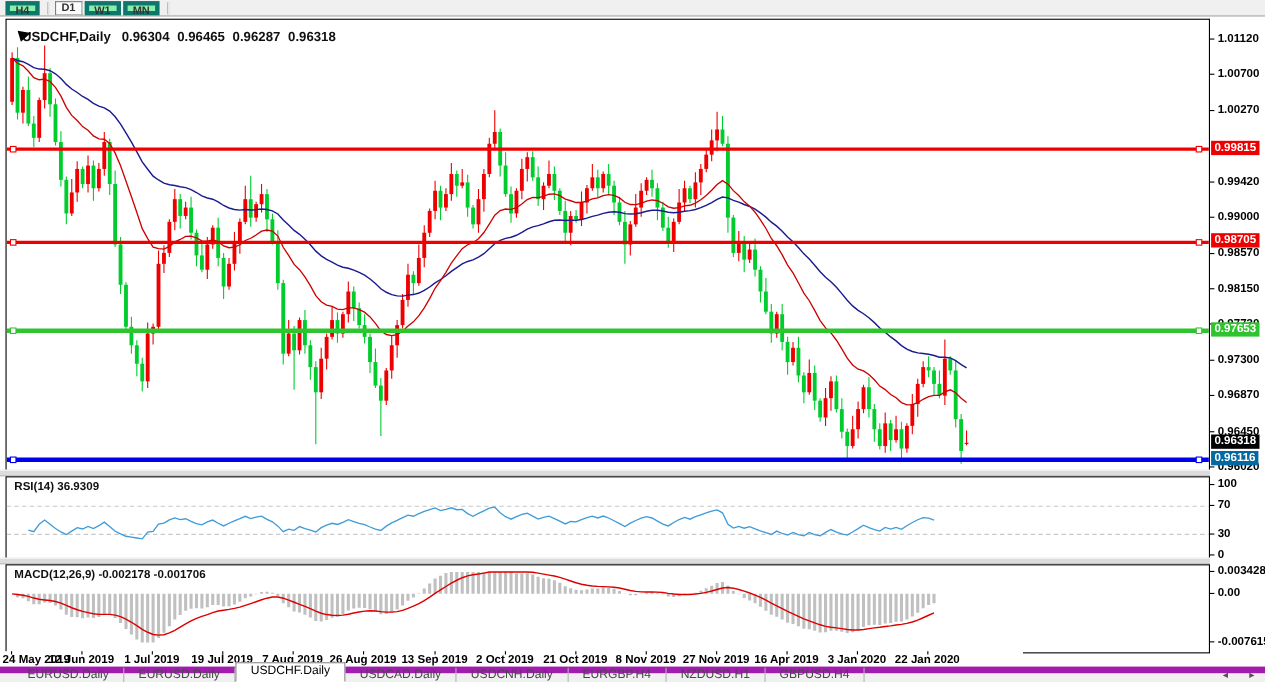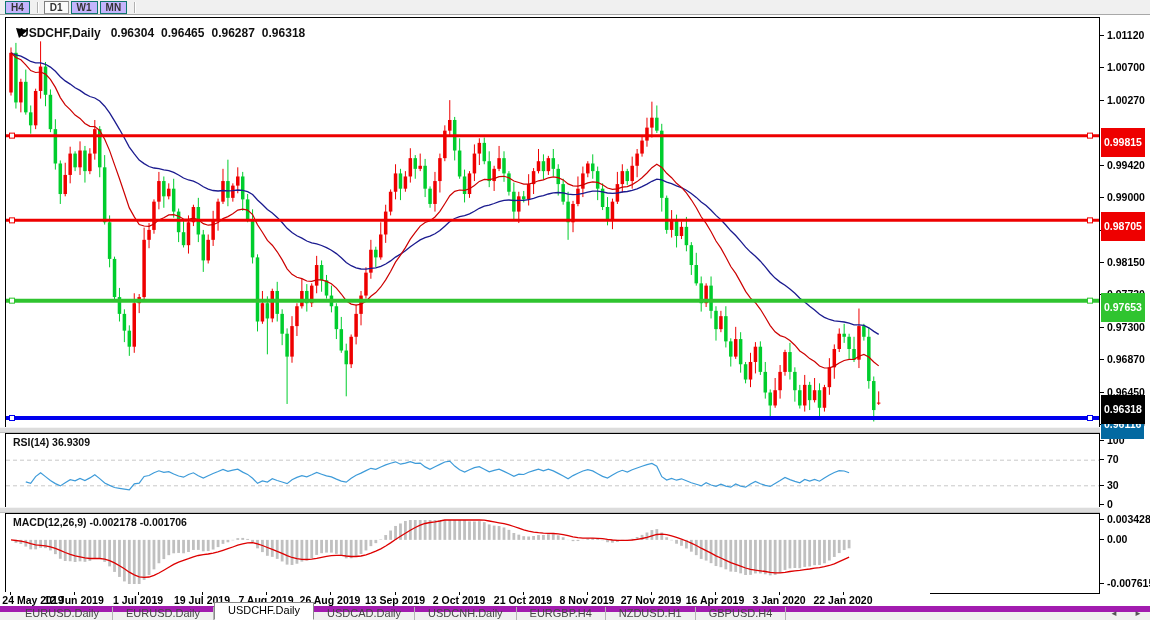--- a/index.html
+++ b/index.html
@@ -3,21 +3,21 @@
 <meta charset="utf-8">
 <style>
   html,body{margin:0;padding:0}
   body{width:1150px;height:620px;position:relative;background:#fff;overflow:hidden;
        font-family:"Liberation Sans",sans-serif;-webkit-font-smoothing:antialiased}
 
   
   .toolbar{position:absolute;left:0;top:0;width:1150px;height:15px;background:#f0f0f0;
            border-bottom:1px solid #a8a8a8;display:flex;align-items:center;padding-left:5px;box-sizing:border-box}
   .tfbtn{height:13px;line-height:11px;font-size:10px;font-weight:bold;color:#333;padding:0 5px;
-         margin-right:2px;background:#c4b5fd;border:1px solid #0f766e;box-sizing:border-box;cursor:default}
+         margin-right:2px;background:#86efac;border:4px solid #0f766e;box-sizing:border-box;cursor:default}
   .tfbtn.active{background:#fbfbfb;border:1px solid #9a9a9a;border-top-color:#7e7e7e;border-left-color:#7e7e7e}
   .tbsep{width:1px;height:11px;background:#b0b0b0;border-right:1px solid #fff;margin:0 5px}
 
   
   .panel{position:absolute;left:5px;width:1093px;background:#fff;border:1px solid #000;box-sizing:content-box}
   #main-panel{top:17px;height:410px}
   #rsi-panel{top:433px;height:74px}
   #macd-panel{top:513px;height:79px}
   .panel svg{position:absolute;left:0;top:0;display:block}
   .sepbar{position:absolute;left:0;width:1150px;height:6px;background:#dcdcdc;
@@ -27,21 +27,21 @@
                font-size:12px;font-weight:bold;color:#101010;white-space:nowrap}
   .chart-title span{margin-right:7px}
   .chart-title .sym{margin-left:5px;margin-right:10px}
   .ind-label{position:absolute;left:7px;top:2px;z-index:6;font-size:10.5px;font-weight:bold;color:#101010;white-space:nowrap}
 
   
   #price-scale{position:absolute;left:1100px;top:17px;width:50px;height:576px;background:#fff;
                font-size:10.5px;font-weight:bold;color:#000}
   .tickmark{position:absolute;left:0;width:4px;height:1px;background:#000}
   .ticklabel{position:absolute;left:7px;transform:translateY(-6px);white-space:nowrap}
-  .badge{position:absolute;left:1px;height:13px;line-height:13px;padding:8px 3px;color:#fff;
+  .badge{position:absolute;left:1px;height:13px;line-height:13px;padding:0 3px;color:#fff;
          font-size:10.5px;font-weight:bold;transform:translateY(-7px);white-space:nowrap;z-index:4}
 
   
   #date-axis{position:absolute;left:0;top:592px;width:930px;height:14px;background:#fff;
              font-size:10.5px;font-weight:bold;color:#000}
   .datelabel{position:absolute;top:2px;transform:translateX(-50%);white-space:nowrap}
   .datetick{position:absolute;top:0;width:1px;height:3px;background:#000}
 
   
   #tab-bar{position:absolute;left:0;top:606px;width:1150px;height:14px;background:#f0f0f0;

